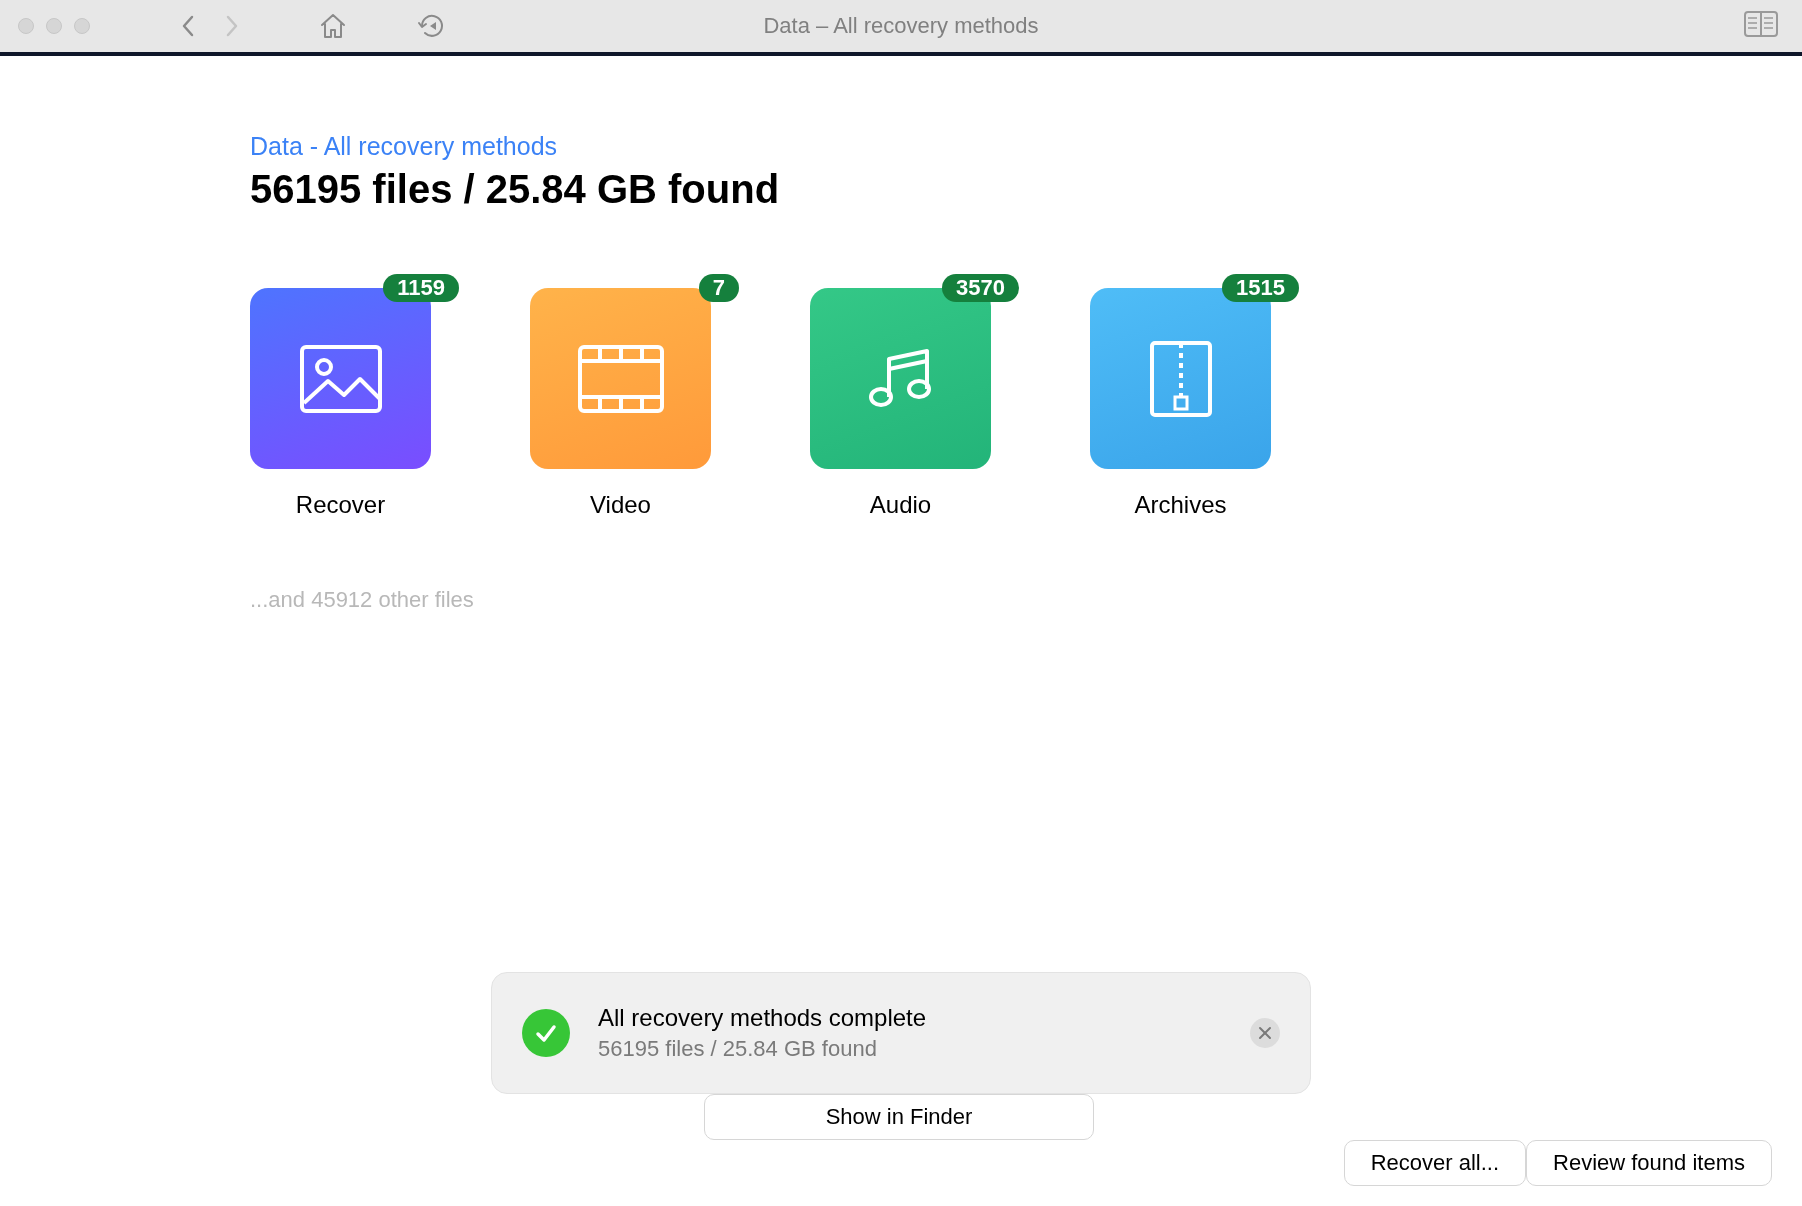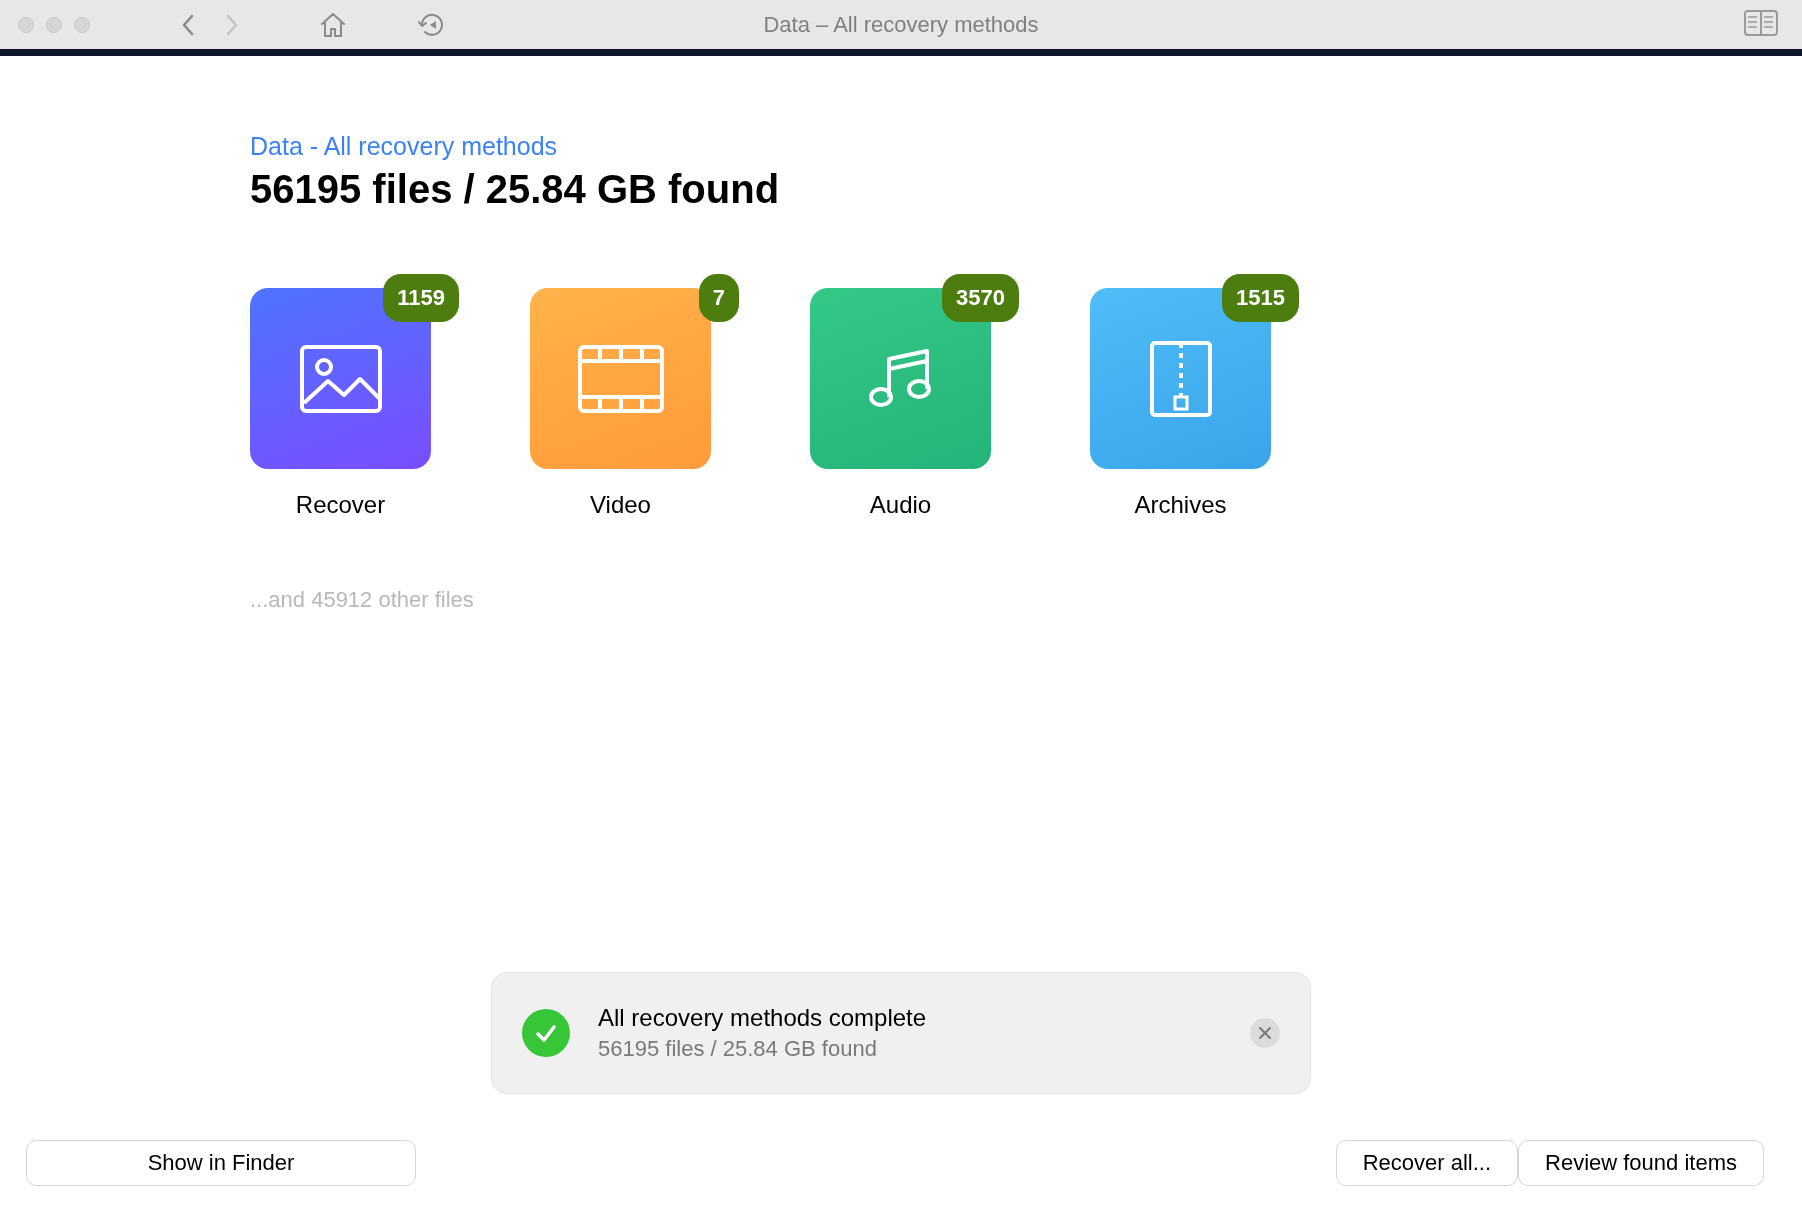--- a/index.html
+++ b/index.html
@@ -1,53 +1,53 @@
 <!DOCTYPE html>
 <html><head>
 <meta charset="utf-8">
 <style>
 * { box-sizing: border-box; margin: 0; padding: 0; }
 html, body { width: 1802px; height: 1206px; font-family: -apple-system, BlinkMacSystemFont, "Helvetica Neue", Arial, sans-serif; background: #fff; overflow: hidden; }
 
-.titlebar { height: 56px; background: #e7e7e7; border-bottom: 7px solid #0f172a; display: flex; align-items: center; padding: 0 18px; position: relative; }
+.titlebar { height: 56px; background: #e7e7e7; border-bottom: 4px solid #0f172a; display: flex; align-items: center; padding: 0 18px; position: relative; }
 .traffic { display: flex; gap: 12px; }
 .traffic .dot { width: 16px; height: 16px; border-radius: 50%; background: #d6d6d6; border: 1px solid #c7c7c7; }
 .nav-arrows { display: flex; gap: 28px; margin-left: 90px; }
 .nav-arrows svg, .tb-icon svg { display: block; }
 .tb-icons { display: flex; gap: 68px; margin-left: 78px; align-items: center; }
 .tb-title { position: absolute; left: 50%; transform: translateX(-50%); font-size: 22px; color: #808080; }
 .tb-right { position: absolute; right: 24px; }
 
 .content { padding: 76px 250px 0 250px; }
 .breadcrumb { font-size: 25px; color: #3b82f6; }
 .summary { font-size: 40px; font-weight: 700; color: #000; margin-top: 6px; }
 
 .cards { display: flex; gap: 99px; margin-top: 76px; }
 .card { text-align: center; position: relative; }
 .tile { width: 181px; height: 181px; border-radius: 18px; display: flex; align-items: center; justify-content: center; }
 .tile svg { display: block; }
-.badge { position: absolute; top: -14px; right: -28px; height: 48px; min-width: 36px; padding: 0 14px; border-radius: 18px; background: #4d7c0f; color: #fff; font-size: 22px; font-weight: 600; display: flex; align-items: center; justify-content: center; }
+.badge { position: absolute; top: -14px; right: -28px; height: 28px; min-width: 36px; padding: 0 14px; border-radius: 18px; background: #15803d; color: #fff; font-size: 22px; font-weight: 600; display: flex; align-items: center; justify-content: center; }
 .card-label { font-size: 24px; color: #000; margin-top: 22px; }
 
 .tile-pictures  { background: linear-gradient(160deg, #4e74ff 0%, #7a4dff 100%); }
 .tile-video     { background: linear-gradient(160deg, #ffb34a 0%, #ff9a3a 100%); }
 .tile-audio     { background: linear-gradient(160deg, #34c887 0%, #23b479 100%); }
 .tile-documents { background: linear-gradient(160deg, #ff8a74 0%, #ff5c6c 100%); }
 .tile-archives  { background: linear-gradient(160deg, #4fbdf7 0%, #3aa4ea 100%); }
 
 .other-files { font-size: 22px; color: #b8b8b8; margin-top: 68px; padding-left: 0; }
 
 .toast { position: absolute; left: 50%; transform: translateX(-50%); top: 972px; width: 820px; height: 122px; background: #f0f0f0; border: 1px solid #e3e3e3; border-radius: 16px; display: flex; align-items: center; padding: 0 30px; }
 .toast .check { width: 48px; height: 48px; border-radius: 50%; background: #37c637; display: flex; align-items: center; justify-content: center; flex-shrink: 0; }
 .toast .msg { margin-left: 28px; }
 .toast .msg-title { font-size: 24px; font-weight: 400; color: #000; }
 .toast .msg-sub { font-size: 22px; color: #7a7a7a; margin-top: 4px; }
 .toast .close { margin-left: auto; width: 30px; height: 30px; border-radius: 50%; background: #dcdcdc; display: flex; align-items: center; justify-content: center; }
 
-.footer { position: absolute; bottom: 20px; left: 0; right: 12px; display: flex; align-items: center; padding: 0 26px; }
+.footer { position: absolute; bottom: 20px; left: 0; right: 4px; display: flex; align-items: center; padding: 0 26px; flex-direction: column; }
 .btn { height: 46px; padding: 0 26px; border: 1px solid #d6d6d6; border-radius: 10px; background: #fff; font-size: 22px; color: #000; display: inline-flex; align-items: center; justify-content: center; }
 .footer .left { }
 .footer .right { margin-left: auto; display: flex; }
 .btn.wide { width: 390px; }
 </style>
 </head>
 <body>
 
 <div class="titlebar">
   <div class="traffic">

